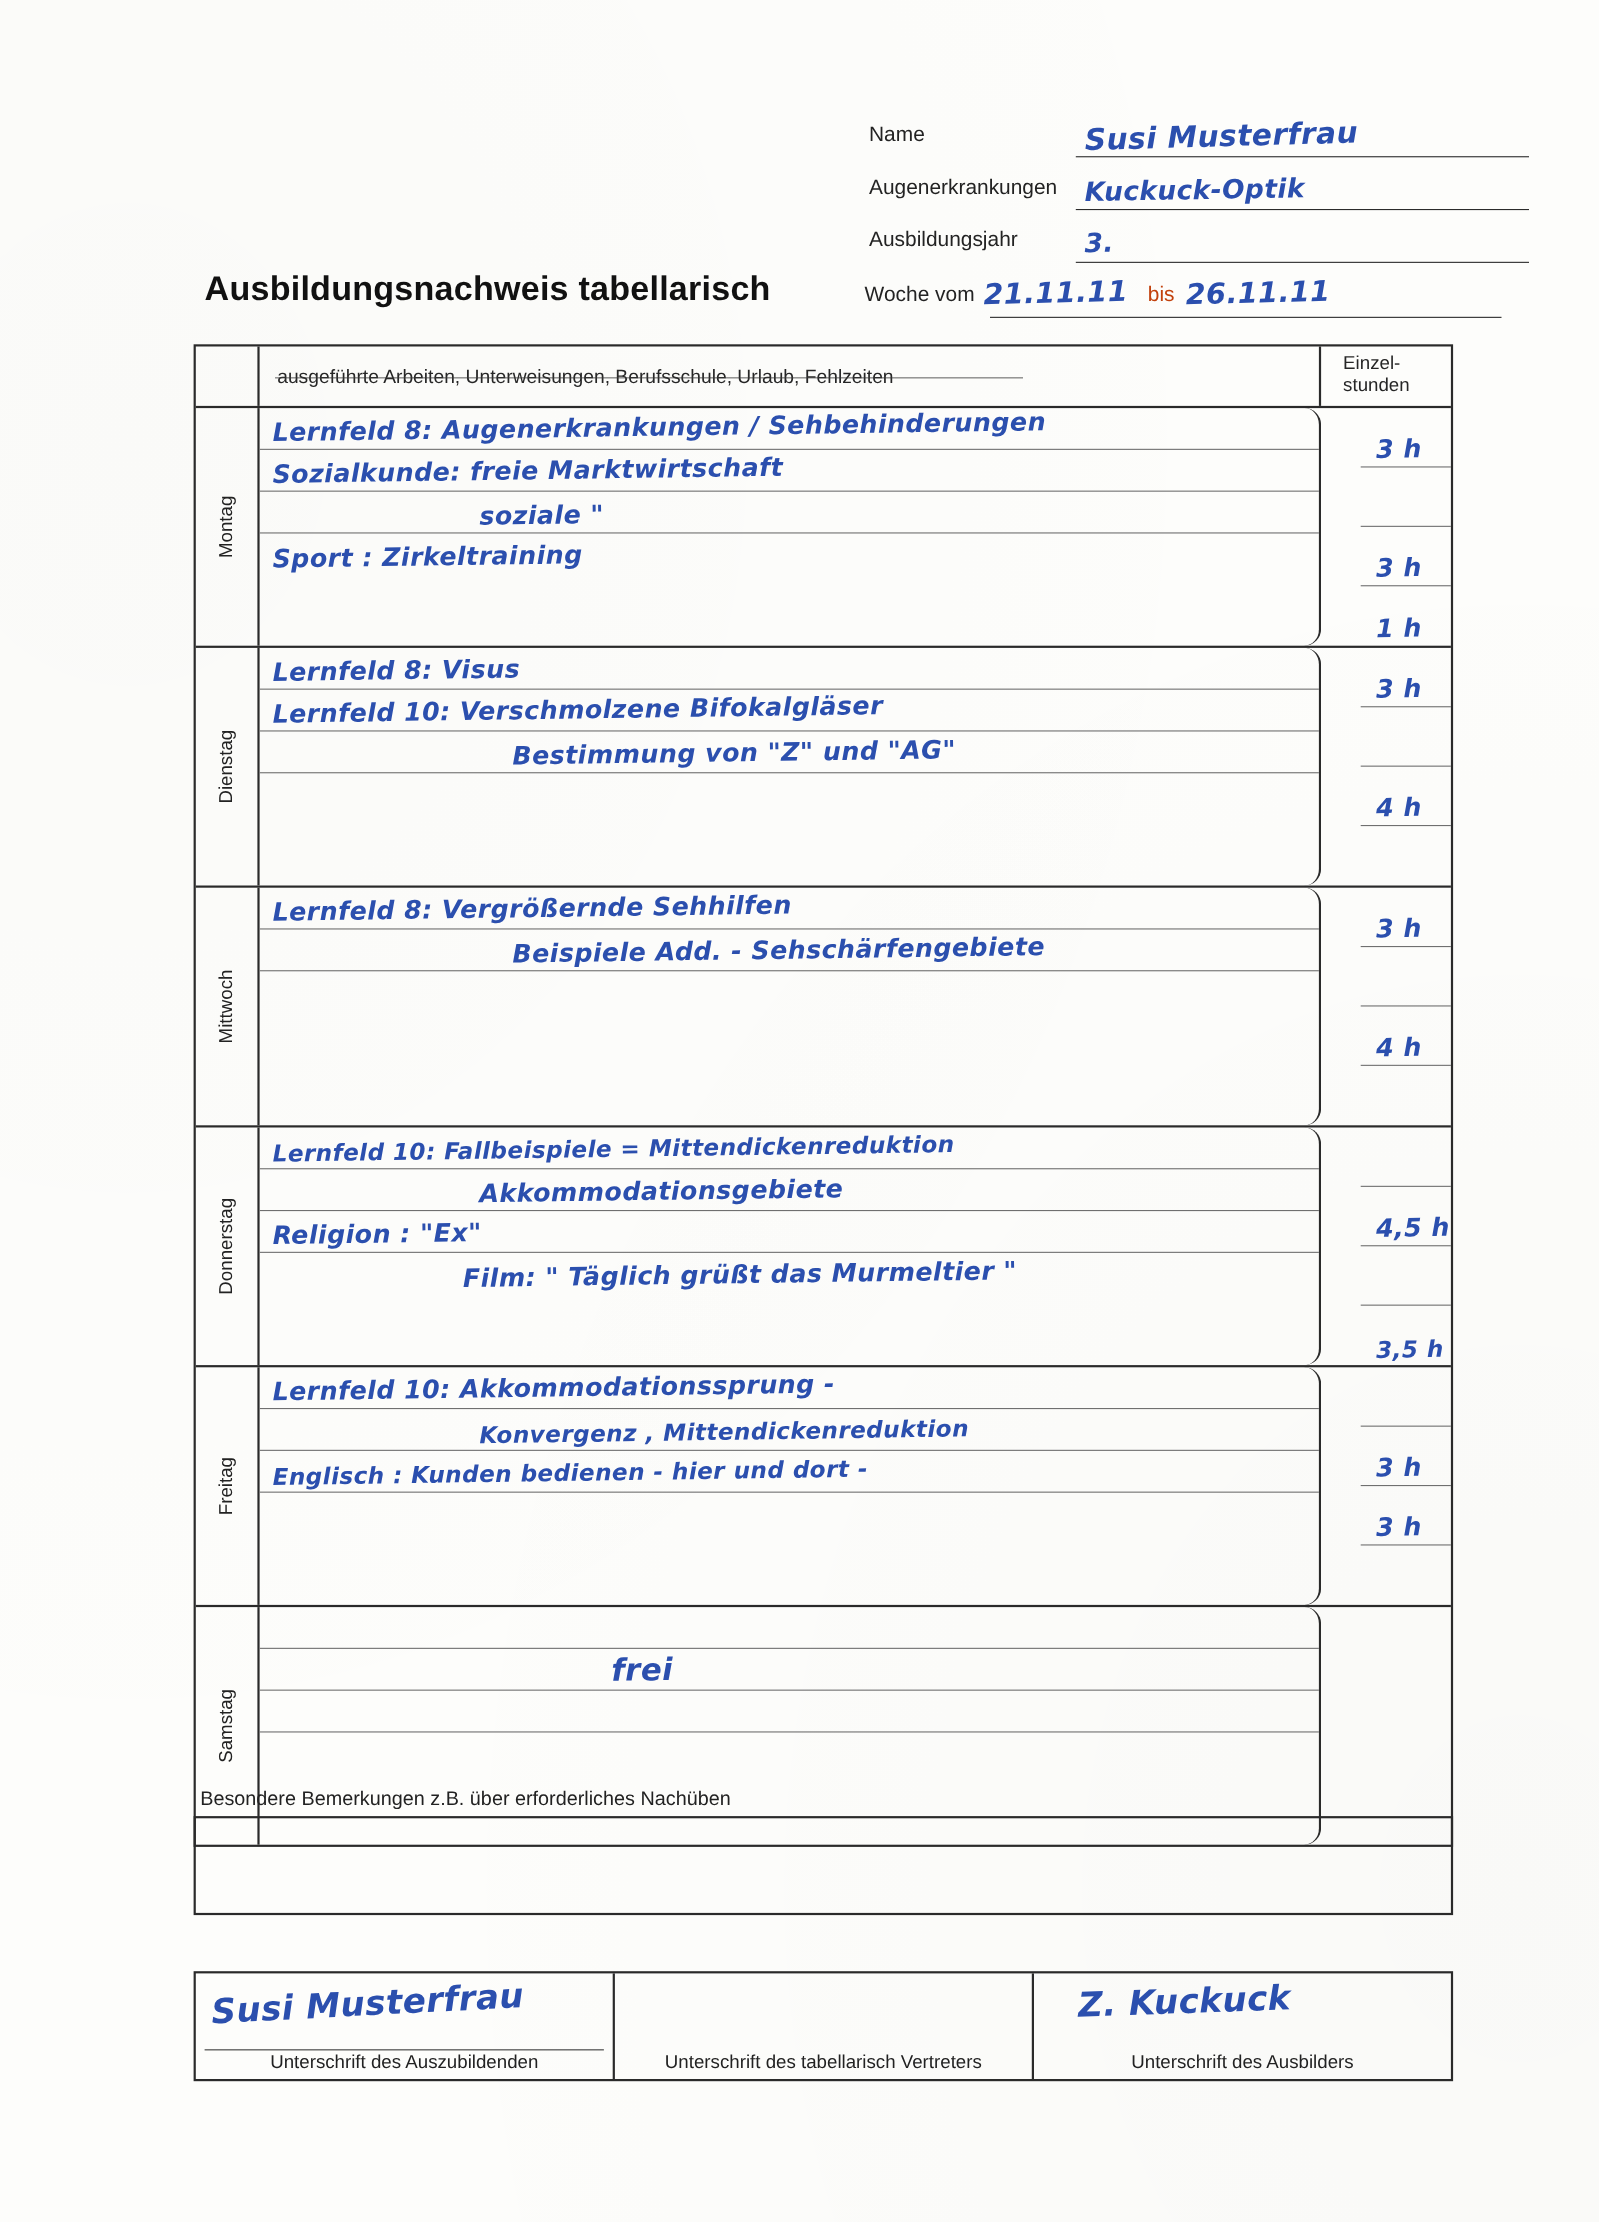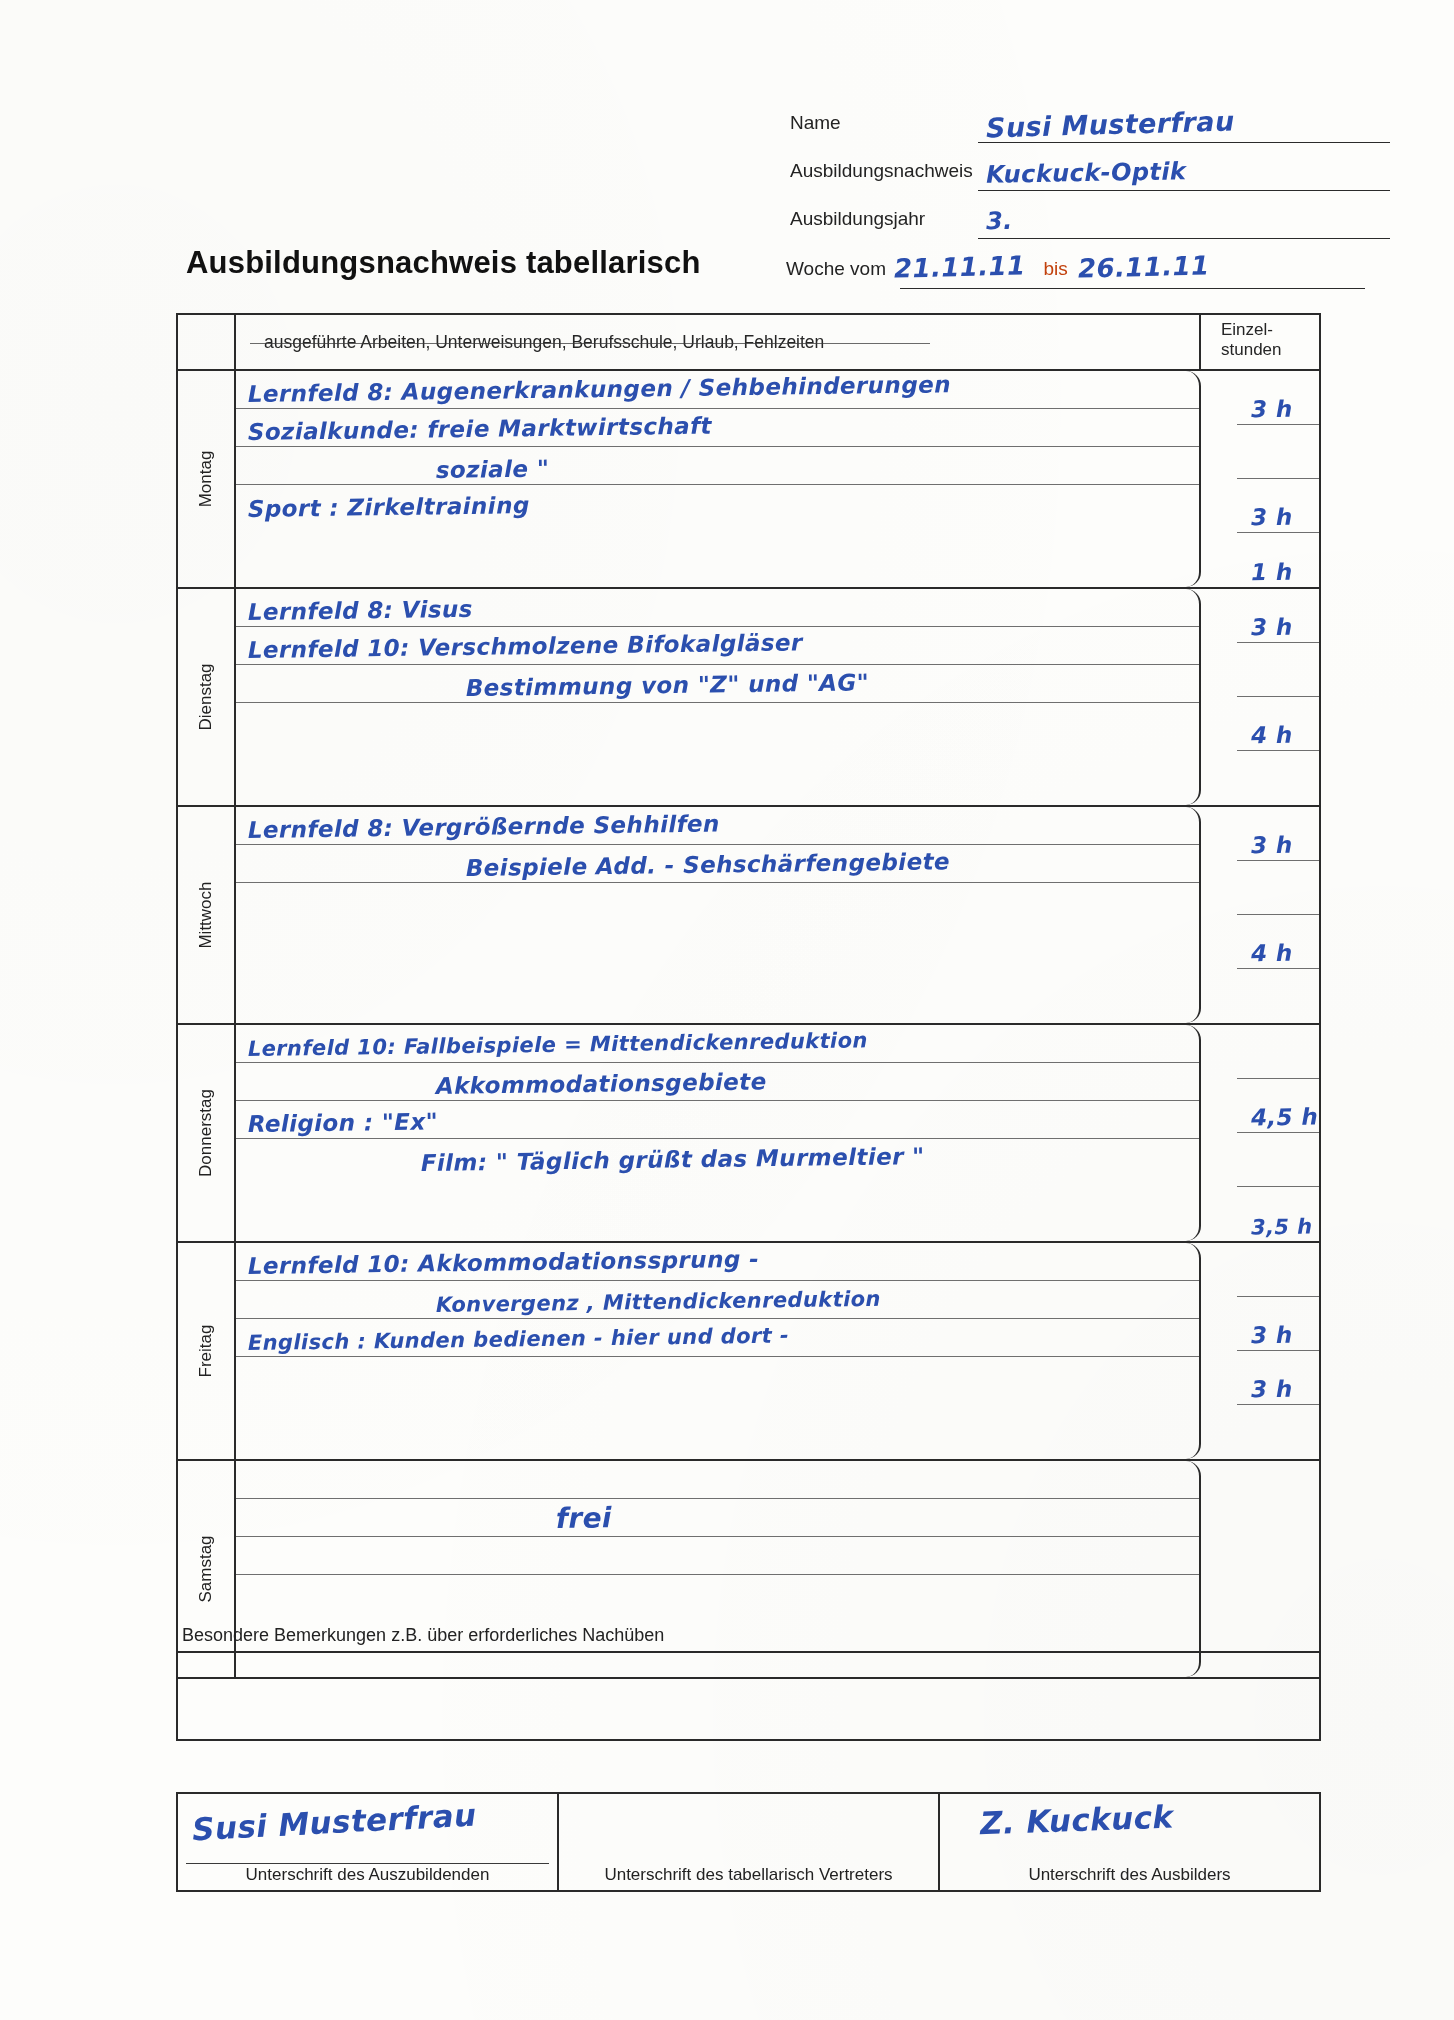--- a/index.html
+++ b/index.html
@@ -143,21 +143,21 @@
   .head-spacer {
     width: 58px;
     flex: 0 0 58px;
     border-right: 2px solid #2a2a2a;
     box-sizing: border-box;
   }
   .head-main {
     flex: 1;
     display: flex;
     align-items: center;
-    padding-left: 28px;
+    padding-left: 16px;
     font-size: 17.5px;
     color: #262626;
     border-right: 2px solid #2a2a2a;
     box-sizing: border-box;
     position: relative;
   }
   .head-main .strike {
     position: absolute;
     left: 14px;
     top: 28px;
@@ -316,21 +316,21 @@
   <div class="header-fields">
 
     <div class="field-row">
       <div class="field-label">Name</div>
       <div class="field-val">
         <span class="hand hand-lg">Susi Musterfrau</span>
       </div>
     </div>
 
     <div class="field-row">
-      <div class="field-label">Ausbildungsnachweis</div>
+      <div class="field-label">Augenerkrankungen</div>
       <div class="field-val">
         <span class="hand hand-md">Kuckuck-Optik</span>
       </div>
     </div>
 
     <div class="field-row">
       <div class="field-label">Ausbildungsjahr</div>
       <div class="field-val">
         <span class="hand hand-md">3.</span>
       </div>

